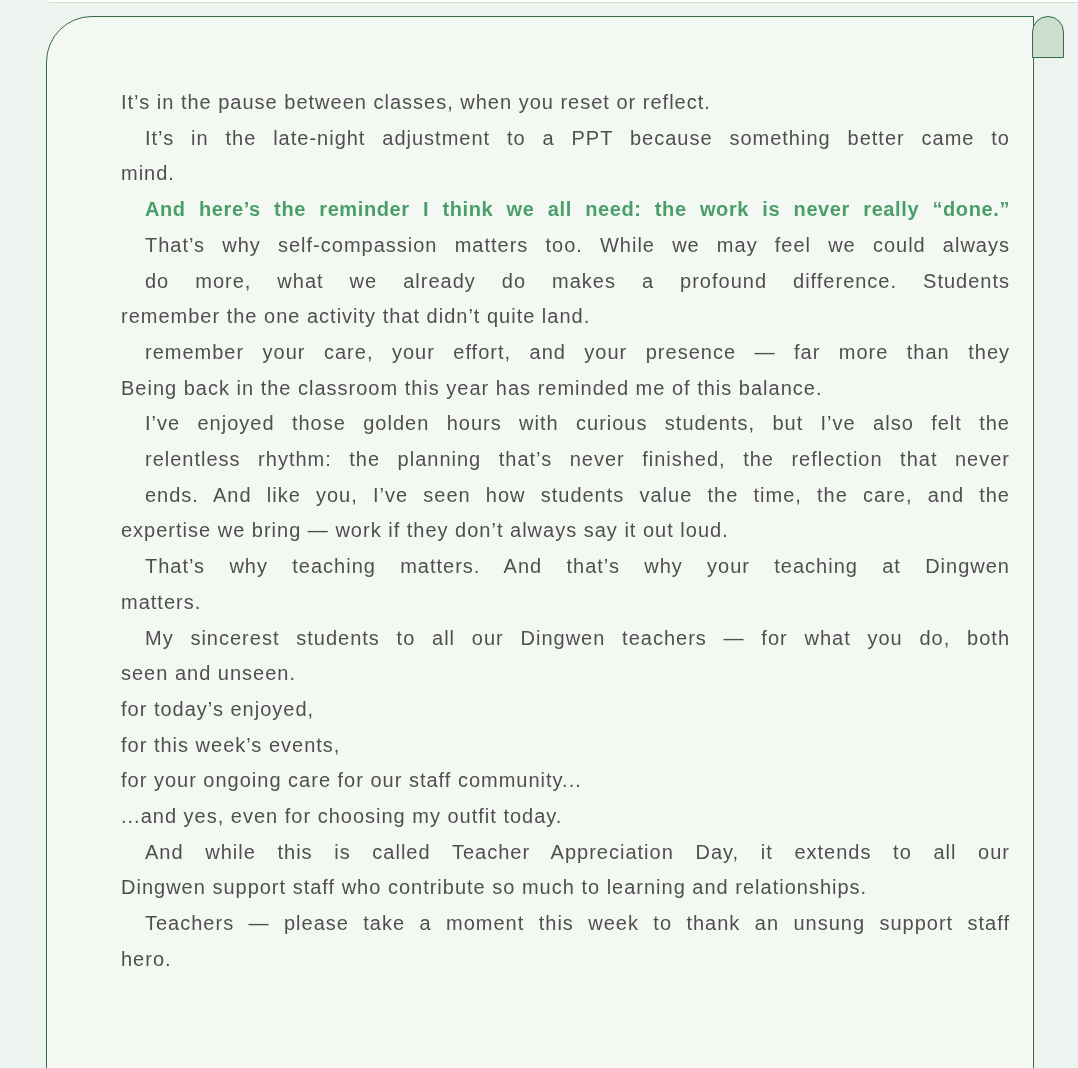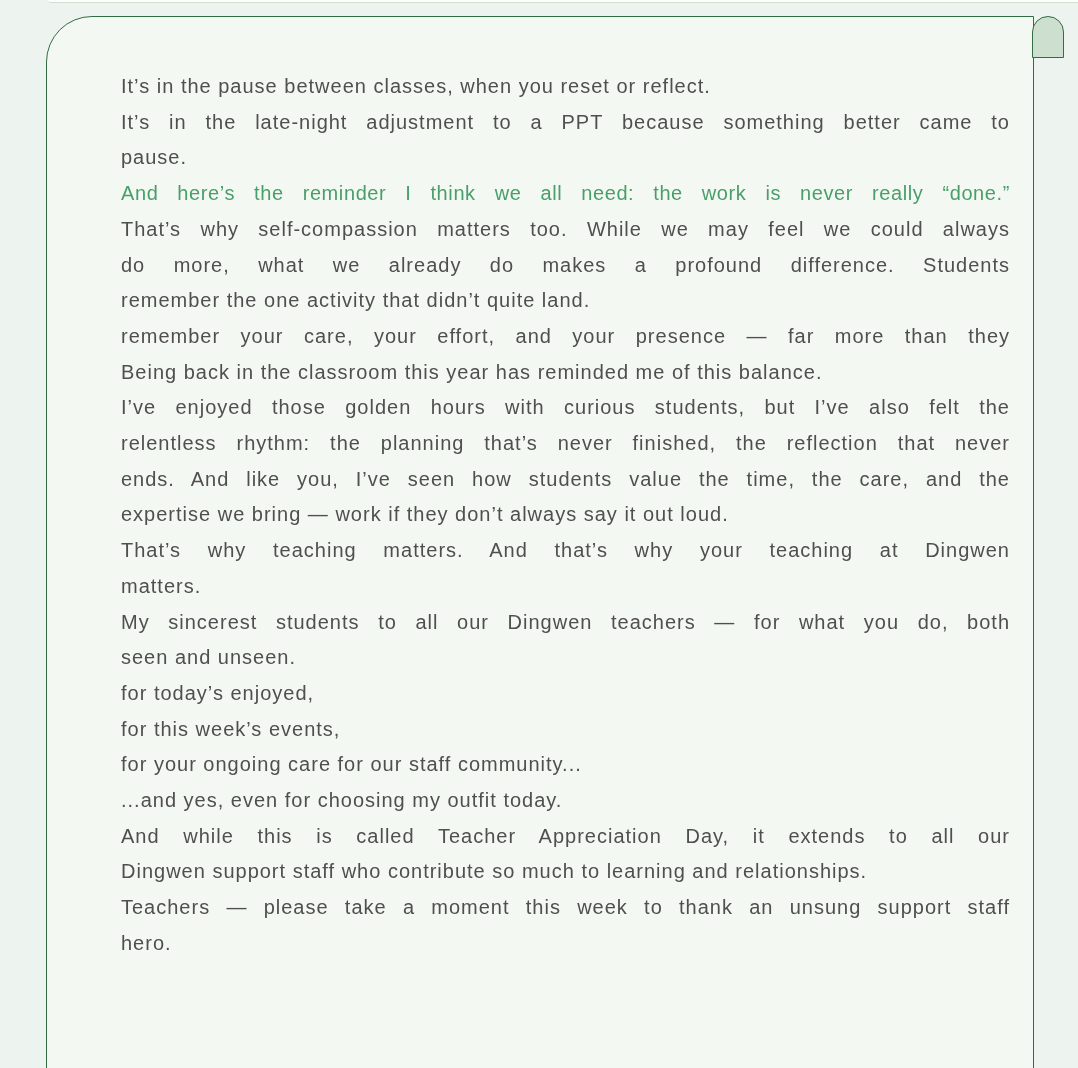--- a/index.html
+++ b/index.html
@@ -39,54 +39,55 @@
     position:absolute;
     left:1032px; top:16px;
     width:32px; height:42px;
     background:var(--curl_fill);
     border:1.5px solid var(--accent);
     border-radius:16px 16px 0 0;
     z-index:2;
   }
   .content{
     position:absolute;
-    left:74px; top:52px;
+    left:74px; top:68px;
     width:889px;
     z-index:3;
   }
   .line{
     font-size:20px;
     line-height:35.7px;
     letter-spacing:1px;
     color:var(--body_text);
     text-align:justify;
     text-align-last:left;
   }
   .line.jfull{
     text-align-last:justify;
+    margin-left:24px;
   }
   .paragraph.highlight .line{
     color:var(--highlight_text);
-    font-weight:400;
+    font-weight:700;
     letter-spacing:0.6px;
   }
 </style>
 </head>
 <body>
 
 <div class="top-edge"></div>
 
 <div class="card">
   <div class="content">
       <div class="paragraph">
         <div class="line">It’s in the pause between classes, when you reset or reflect.</div>
       </div>
       <div class="paragraph">
         <div class="line jfull">It’s in the late-night adjustment to a PPT because something better came to</div>
-        <div class="line">pause.</div>
+        <div class="line">mind.</div>
       </div>
       <div class="paragraph highlight">
         <div class="line jfull">And here’s the reminder I think we all need: the work is never really “done.”</div>
       </div>
       <div class="paragraph">
         <div class="line jfull">That’s why self-compassion matters too. While we may feel we could always</div>
         <div class="line jfull">do more, what we already do makes a profound difference. Students</div>
         <div class="line">remember the one activity that didn’t quite land.</div>
         <div class="line jfull">remember your care, your effort, and your presence — far more than they</div>
       </div>

